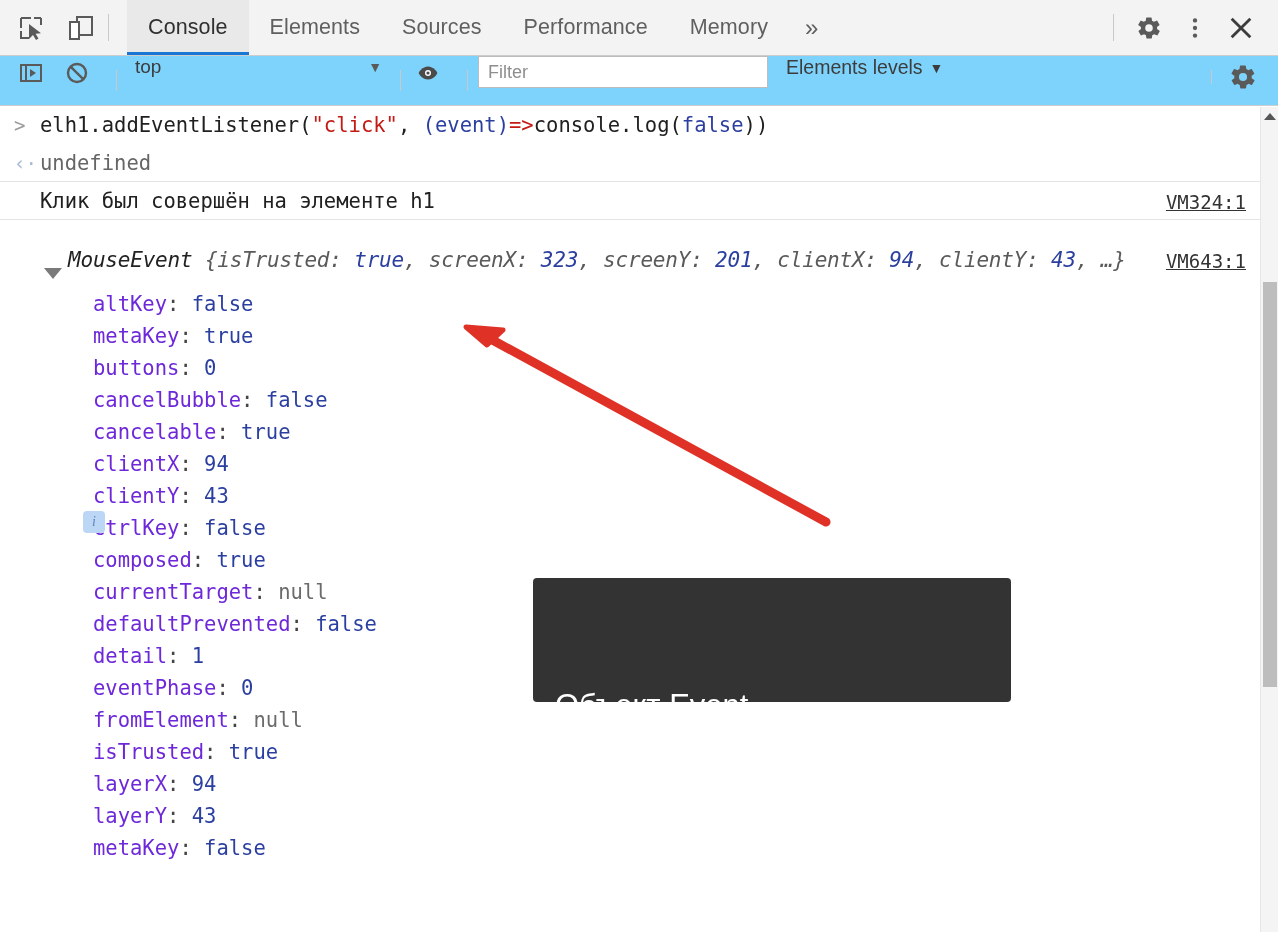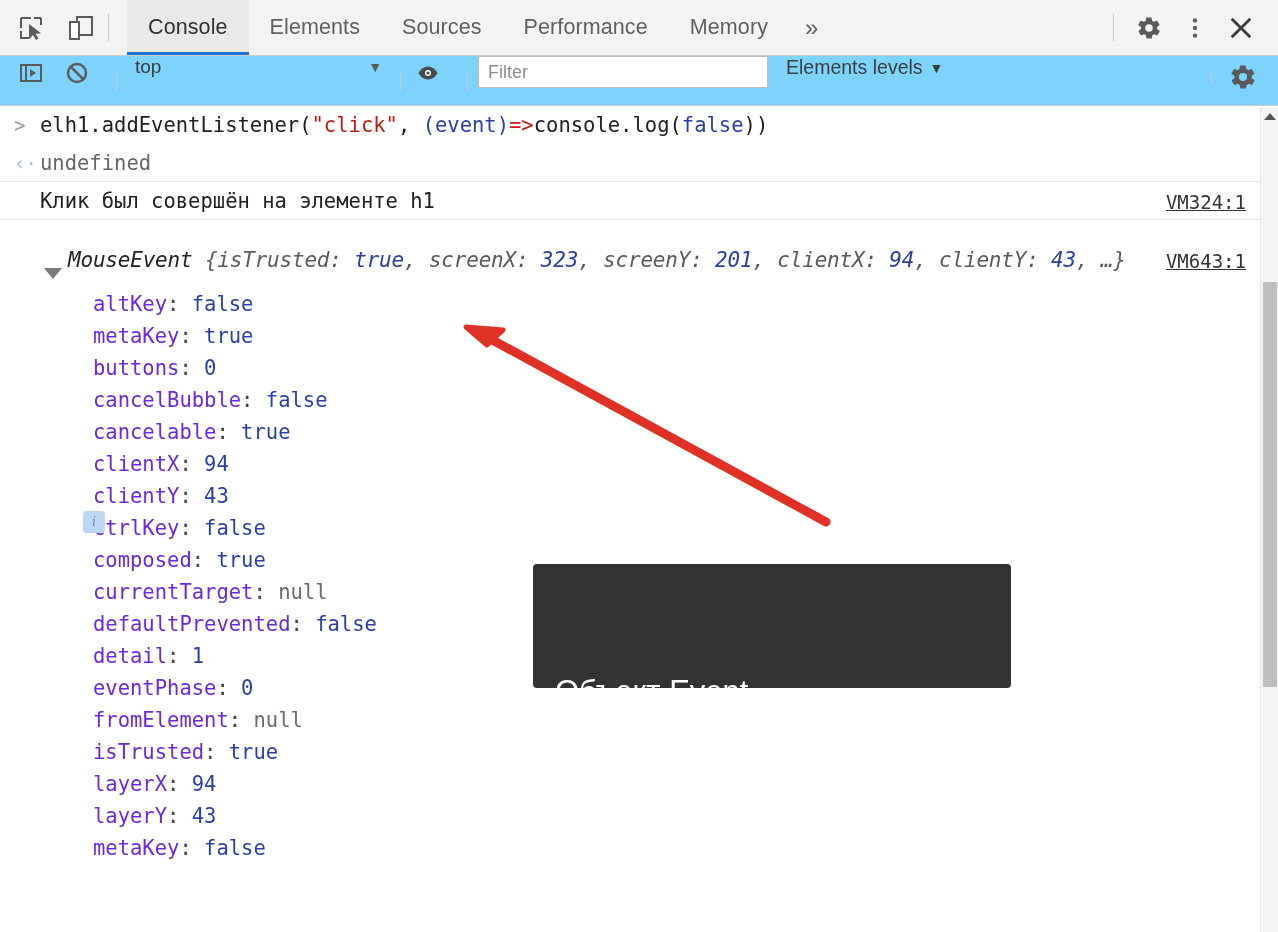--- a/index.html
+++ b/index.html
@@ -284,21 +284,21 @@
   .annot-arrow {
     position: absolute;
     left: 0; top: 0;
     width: 1278px;
     height: 932px;
     pointer-events: none;
   }
   .callout {
     position: absolute;
     left: 533px;
-    top: 564px;
+    top: 578px;
     width: 478px;
     height: 124px;
     background: #333333;
     border-radius: 4px;
     box-sizing: border-box;
     padding: 18px 0 0 22px;
     color: #ffffff;
     font-family: "Liberation Sans", sans-serif;
     font-size: 31px;
     line-height: 44px;

